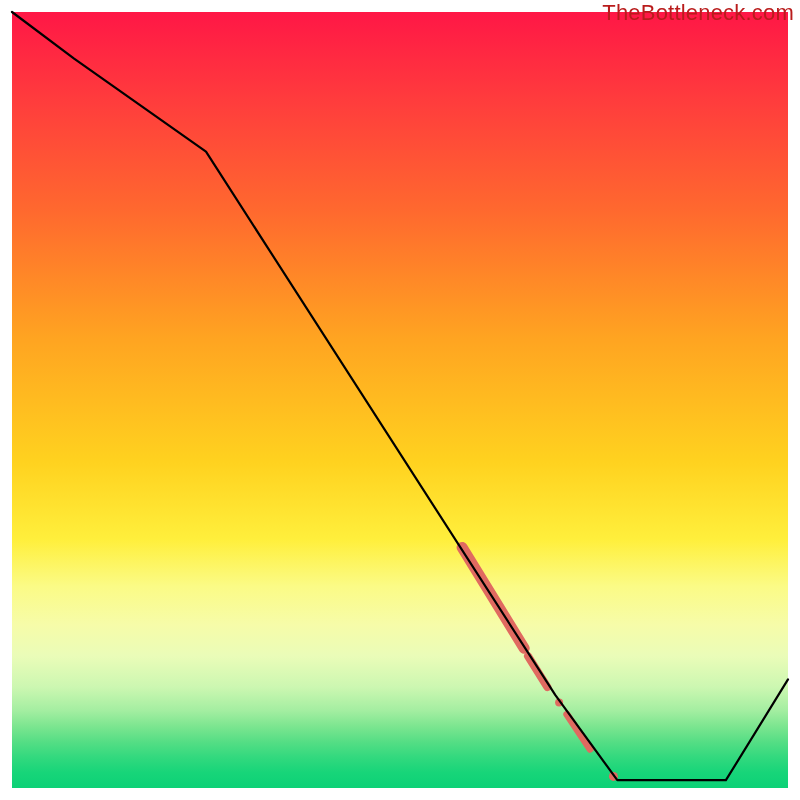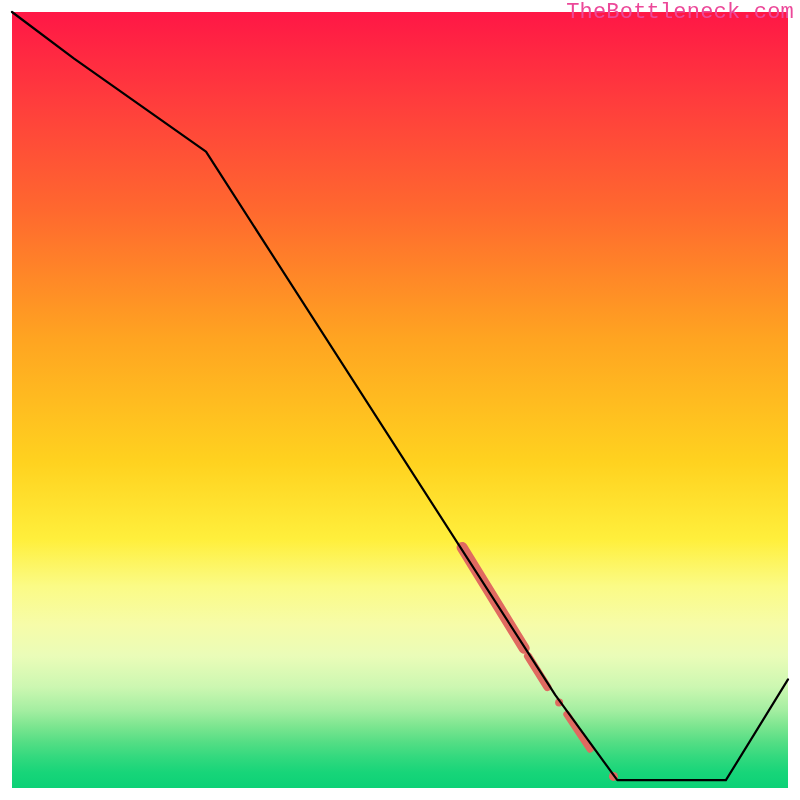--- a/index.html
+++ b/index.html
@@ -40,26 +40,25 @@
       #56de85 94%,
       #33d97e 96%,
       #17d579 98%,
       #0cd176 100%
     );
   }
   .watermark {
     position: absolute;
     top: 0px;
     right: 6px;
-    color: #ec4899;
+    color: #b91c1c;
     font-size: 22px;
     font-weight: 500;
     letter-spacing: 0.2px;
     user-select: none;
-    font-family: Liberation Mono, monospace;
   }
   svg.overlay {
     position: absolute;
     left: 12px;
     top: 12px;
     width: 776px;
     height: 776px;
     overflow: visible;
   }
   .curve {

